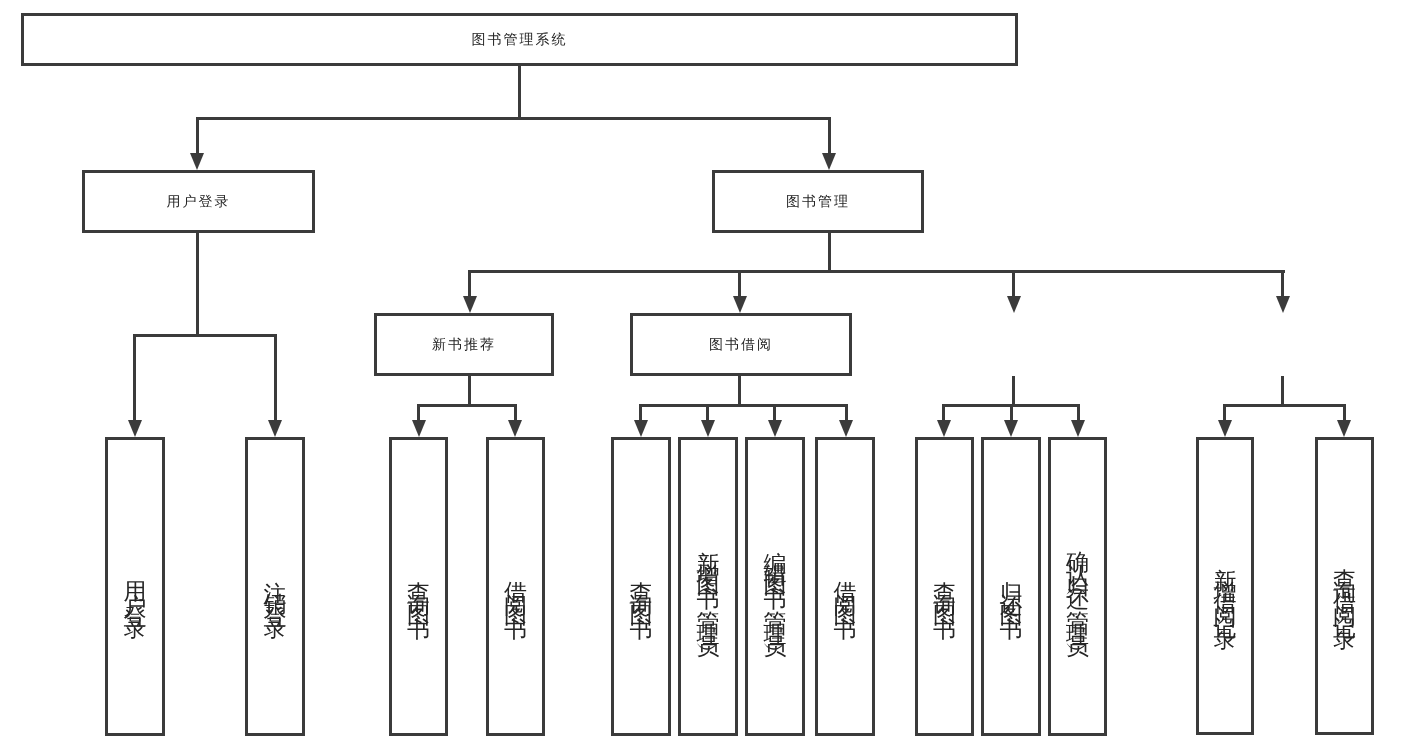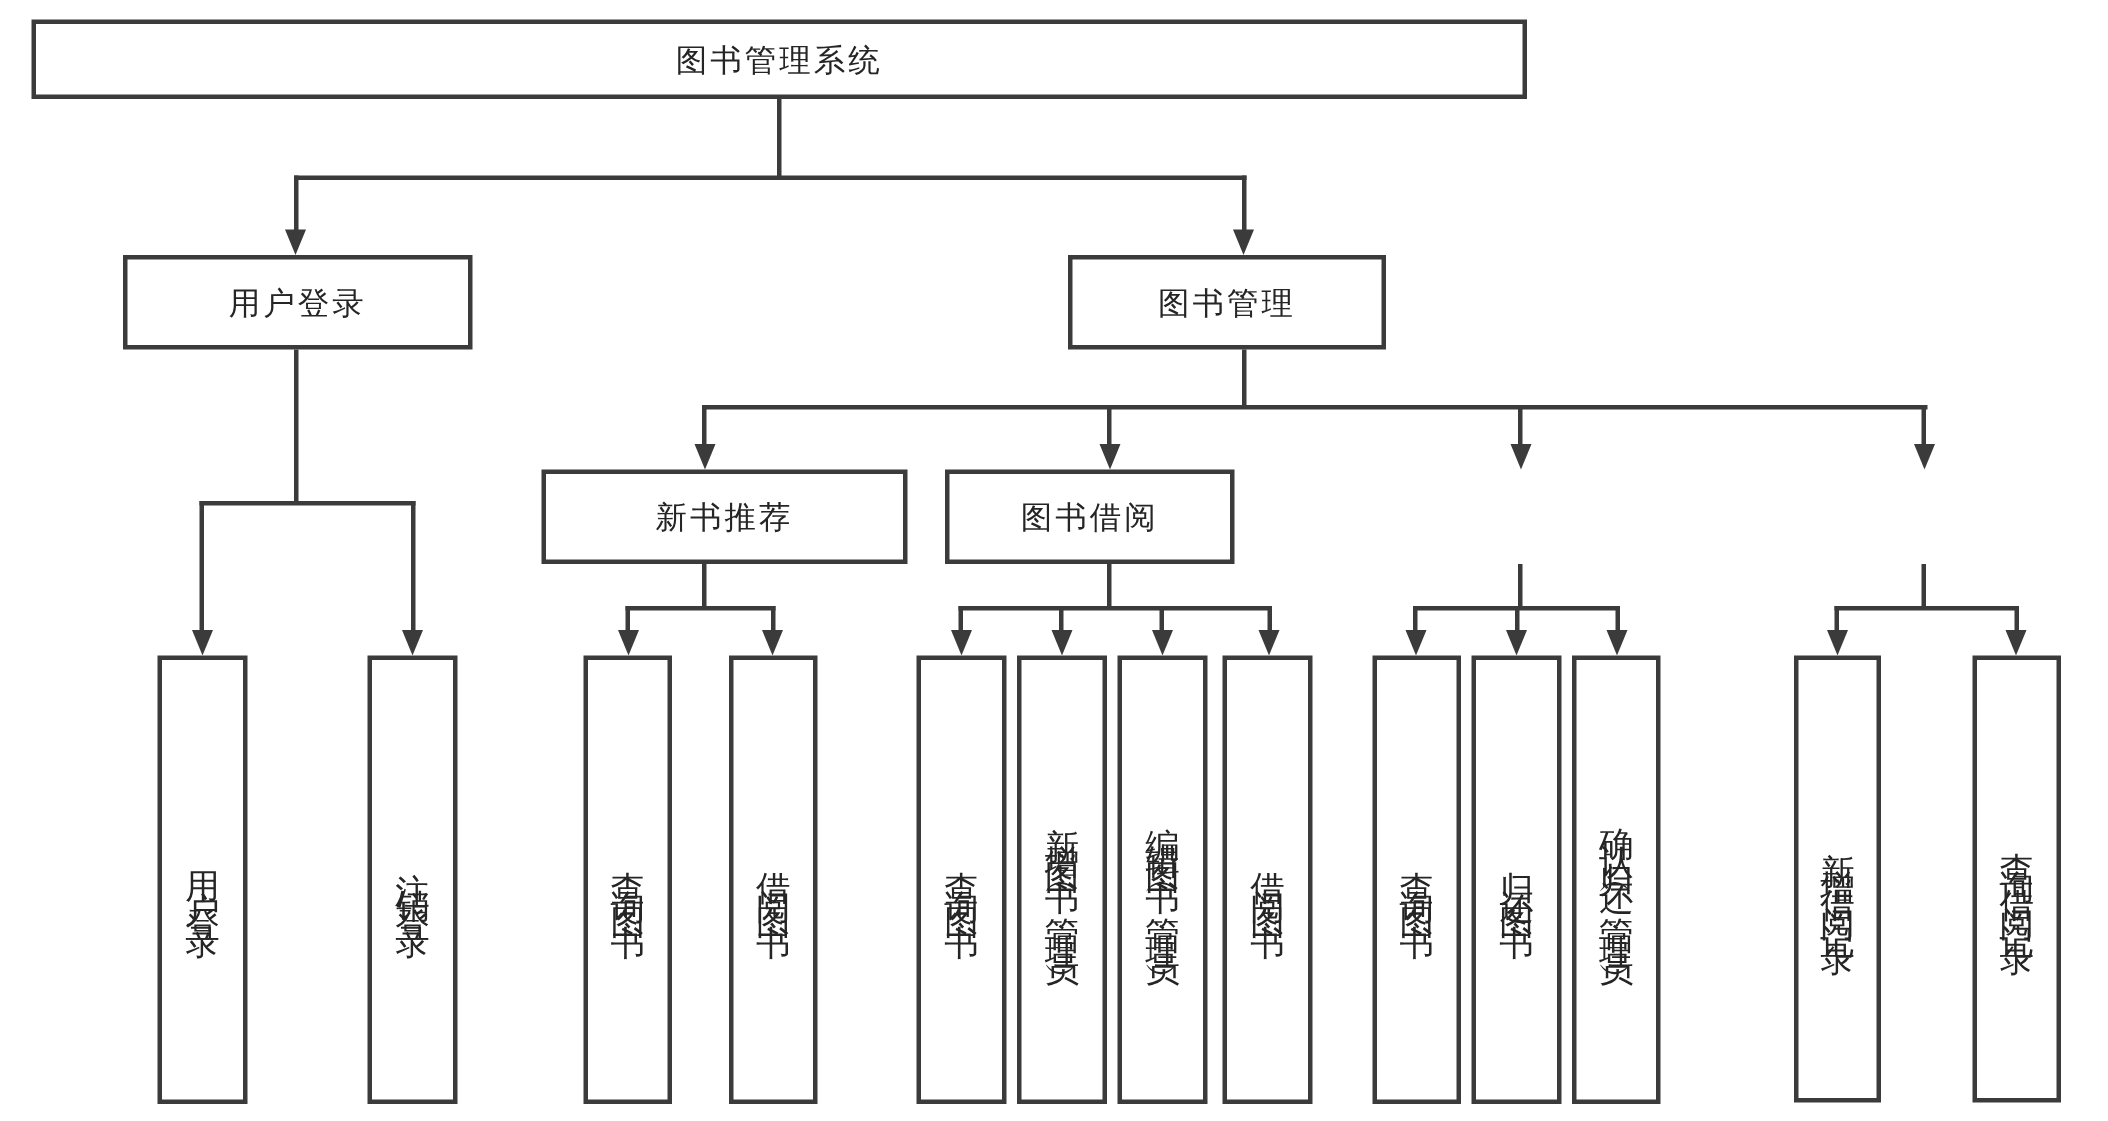--- a/index.html
+++ b/index.html
@@ -8,21 +8,21 @@
 
   
   .node{
     position:absolute;
     box-sizing:border-box;
     border:3px solid #3b3b3b;
     background:#ffffff;
     display:flex;align-items:center;justify-content:center;
     color:#252525;
   }
-  .node.h span{font-size:21px;letter-spacing:2px;white-space:nowrap;}
+  .node.h span{font-size:14px;letter-spacing:2px;white-space:nowrap;}
   .node.v span{
     writing-mode:vertical-lr;
     font-size:23px;
     letter-spacing:12px;
     line-height:1;
     white-space:nowrap;
   }
 
   
   .line{position:absolute;background:#3b3b3b;}
@@ -77,24 +77,24 @@
   <div class="line" style="left:468px;top:270px;width:817px;height:3px;"></div>
   <div class="line" style="left:468px;top:270px;width:3px;height:28px;"></div>
   <div class="arrow" style="left:463px;top:296px;"></div>
   <div class="line" style="left:738px;top:270px;width:3px;height:28px;"></div>
   <div class="arrow" style="left:733px;top:296px;"></div>
   <div class="line" style="left:1012px;top:270px;width:3px;height:28px;"></div>
   <div class="arrow" style="left:1007px;top:296px;"></div>
   <div class="line" style="left:1281px;top:270px;width:3px;height:28px;"></div>
   <div class="arrow" style="left:1276px;top:296px;"></div>
 
-  <div class="node h" style="left:361px;top:313px;width:244px;height:63px;">
+  <div class="node h" style="left:374px;top:313px;width:180px;height:63px;">
     <span>新书推荐</span>
   </div>
-  <div class="node h" style="left:630px;top:313px;width:193px;height:63px;">
+  <div class="node h" style="left:630px;top:313px;width:222px;height:63px;">
     <span>图书借阅</span>
   </div>
 
   <div class="line" style="left:468px;top:376px;width:3px;height:30px;"></div>
   <div class="line" style="left:417px;top:404px;width:100px;height:3px;"></div>
   <div class="line" style="left:417px;top:404px;width:3px;height:17px;"></div>
   <div class="arrow" style="left:412px;top:420px;"></div>
   <div class="line" style="left:514px;top:404px;width:3px;height:17px;"></div>
   <div class="arrow" style="left:508px;top:420px;"></div>
 

